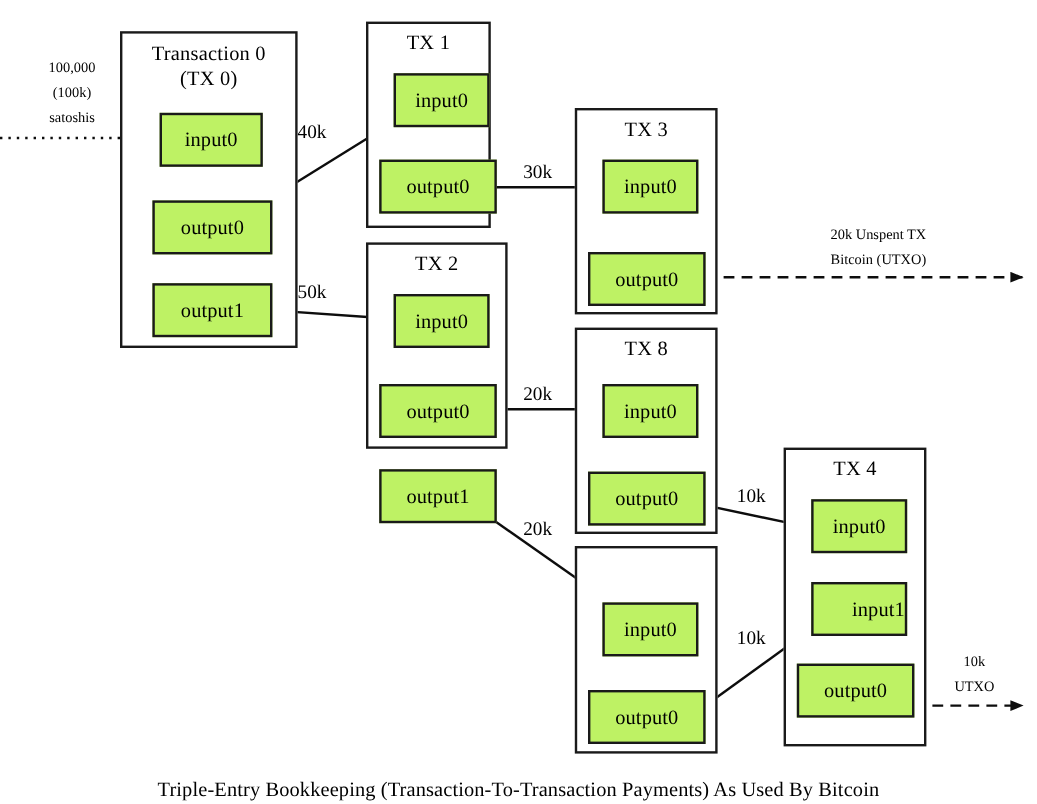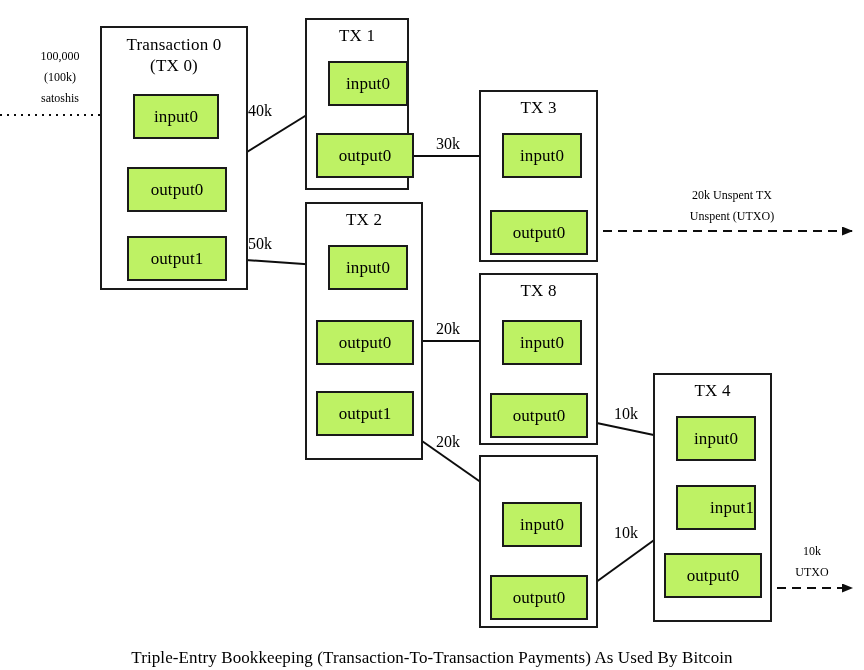--- a/index.html
+++ b/index.html
@@ -148,21 +148,21 @@
   </div>
 
   <div class="tx-box" style="left:305px; top:18px; width:104px; height:172px;padding-left:24px;">
     <div class="tx-title" style="top:5px;">
       <span>TX 1</span>
     </div>
     <div class="io-box" style="left:21px; top:41px; width:80px; height:45px;">input0</div>
     <div class="io-box" style="left:9px; top:113px; width:98px; height:45px;">output0</div>
   </div>
 
-  <div class="tx-box" style="left:305px; top:202px; width:118px; height:258px;">
+  <div class="tx-box" style="left:305px; top:202px; width:118px; height:172px;">
     <div class="tx-title" style="top:5px;">
       <span>TX 2</span>
     </div>
     <div class="io-box" style="left:21px; top:41px; width:80px; height:45px;">input0</div>
     <div class="io-box" style="left:9px; top:116px; width:98px; height:45px;">output0</div>
     <div class="io-box" style="left:9px; top:187px; width:98px; height:45px;">output1</div>
   </div>
 
   <div class="tx-box" style="left:479px; top:90px; width:119px; height:172px;">
     <div class="tx-title" style="top:5px;">
@@ -203,21 +203,21 @@
   <div class="edge-label" style="left:426px; top:319px; width:44px;">20k</div>
 
   <div class="edge-label" style="left:426px; top:432px; width:44px;">20k</div>
 
   <div class="edge-label" style="left:604px; top:404px; width:44px;">10k</div>
 
   <div class="edge-label" style="left:604px; top:523px; width:44px;">10k</div>
 
   <div class="note" style="left:638px; top:185px; width:188px;">
     <div>20k Unspent TX</div>
-    <div>Unspent (UTXO)</div>
+    <div>Bitcoin (UTXO)</div>
   </div>
 
   <div class="note" style="left:776px; top:541px; width:72px;">
     <div>10k</div>
     <div>UTXO</div>
   </div>
 
   <div class="caption" style="top:648px;">Triple-Entry Bookkeeping (Transaction-To-Transaction Payments) As Used By Bitcoin</div>
 
 </div>

